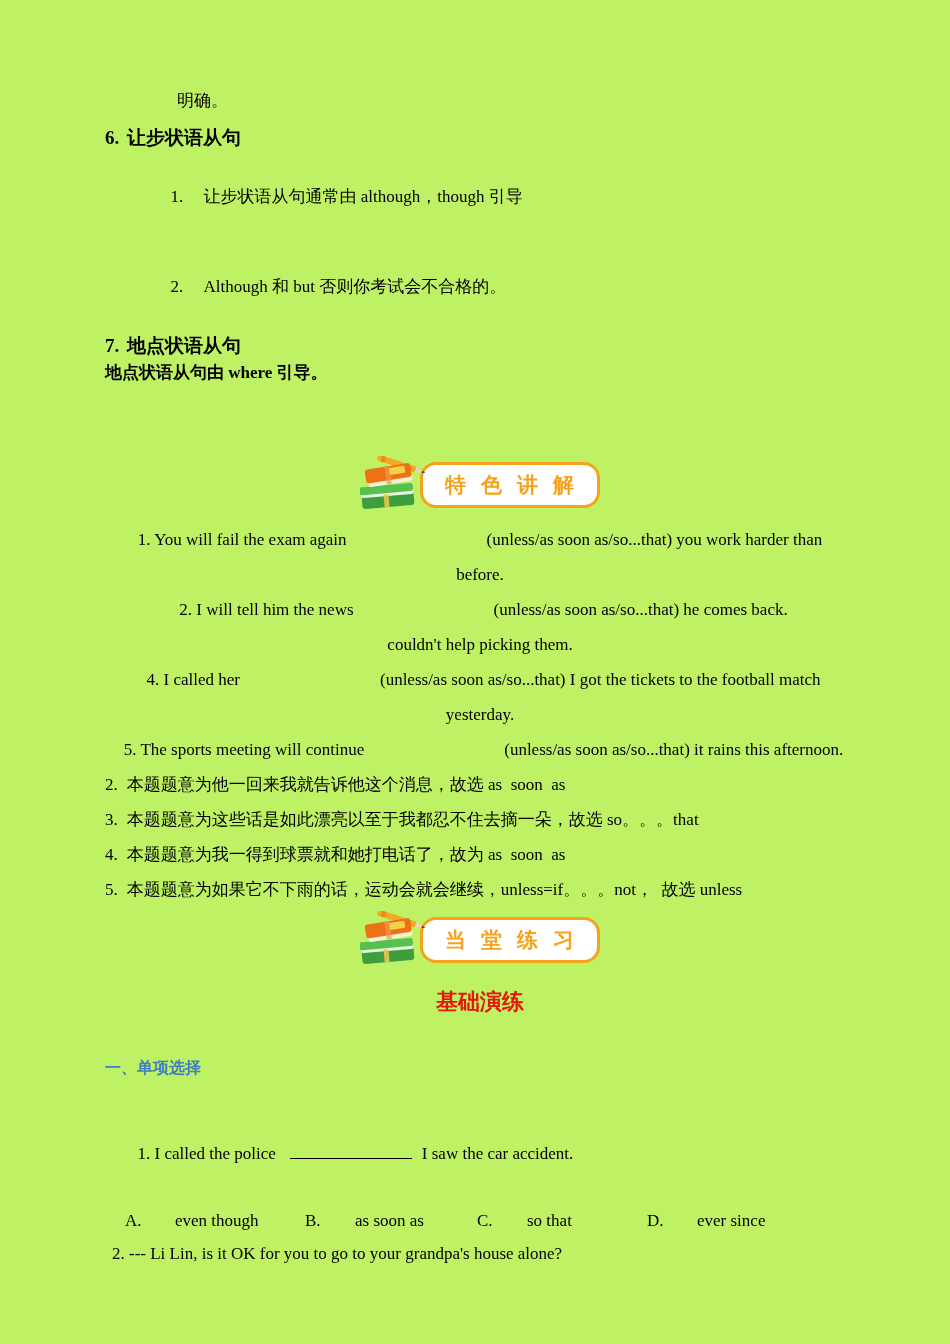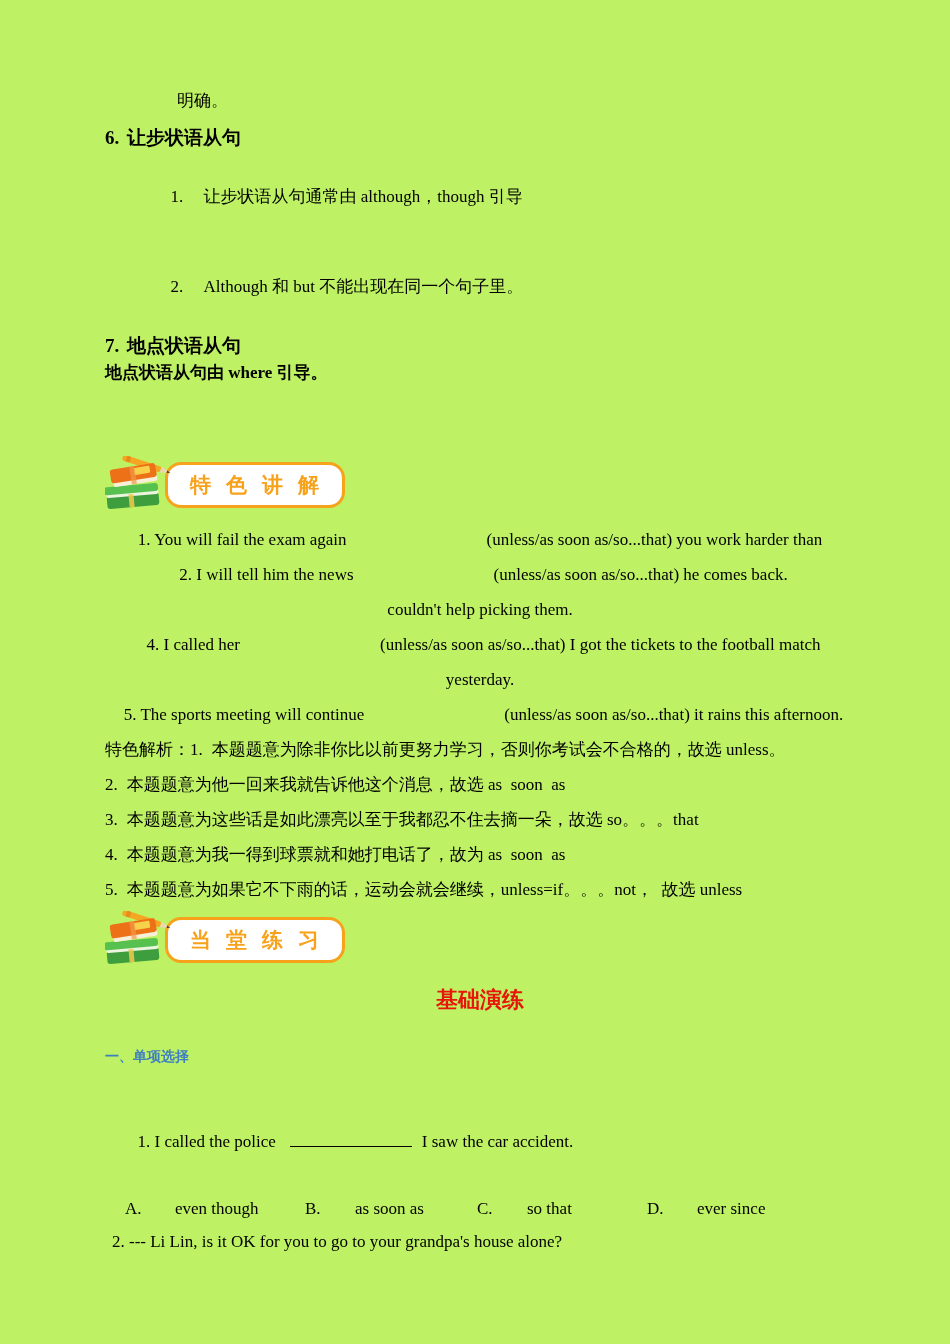--- a/index.html
+++ b/index.html
@@ -12,21 +12,21 @@
   
   .intro-line{line-height:26px;margin-left:72px;}
   .sec-heading{line-height:28px;font-weight:700;font-family:Liberation Serif, serif;font-size:19px;}
   .sec-heading.mt{margin-top:10px;}
   .sec-heading .h-num{display:inline-block;min-width:22px;}
   .list-item{line-height:30px;margin-left:40px;white-space:pre;}
   .list-item .li-num{display:inline-block;width:33px;}
   .s7-body{line-height:26px;font-weight:bold;}
 
   
-  .badge-row{display:flex;align-items:center;height:58px;margin-top:70px;}
+  .badge-row{display:flex;align-items:center;height:58px;margin-top:70px;justify-content:center;}
   .badge-row.practice{margin-top:4px;}
   .badge-icon{width:68px;height:58px;margin-right:-8px;position:relative;z-index:2;flex:0 0 auto;}
   .badge-pill{
     display:inline-block;border:3px solid #F7A21B;border-radius:16px;background:#fff;
     padding:6px 8px 6px 22px;color:#F7A21B;font-weight:700;font-size:21px;letter-spacing:15px;
     font-family:"Liberation Sans","DejaVu Sans",sans-serif;
   }
 
   
   .cloze{margin-top:8px;text-align:center;}
@@ -34,24 +34,24 @@
   .cl.ind{padding-left:7px;}
   .gap{display:inline-block;width:140px;}
   .gap.g2{width:148px;}
 
   
   .ana .cl .ana-num{margin-right:9px;}
 
   
   .drill-title{
     margin-top:18px;text-align:center;color:#E8150B;font-weight:700;font-size:22px;line-height:30px;
-    font-family:Liberation Mono, monospace;
+    font-family:Liberation Serif, serif;
   }
   .mc-title{
-    margin-top:24px;color:#3F7FC1;font-weight:700;font-size:14px;line-height:30px;
+    margin-top:36px;color:#3F7FC1;font-weight:700;font-size:16px;line-height:30px;
     font-family:"Liberation Sans","DejaVu Sans",sans-serif;
   }
 
   
   .q-line{line-height:34px;white-space:pre;}
   .q-line.first{margin-top:20px;}
   .q-line.ind{padding-left:7px;}
   .blank{display:inline-block;width:122px;height:1em;border-bottom:1.4px solid #000;margin:0 12px;}
   .blank.q1{margin:0 10px 0 14px;}
 
@@ -70,21 +70,21 @@
 
     <div class="intro-line">明确。</div>
 
     <div class="sec-heading mt">
       <span class="h-num">6.</span><span>让步状语从句</span>
     </div>
     <div class="list-item">
       <span class="li-num">1.</span><span>让步状语从句通常由 although，though 引导</span>
     </div>
     <div class="list-item">
-      <span class="li-num">2.</span><span>Although 和 but 不能出现在同一个句子里。</span>
+      <span class="li-num">2.</span><span>Although 和 but 否则你考试会不合格的。</span>
     </div>
 
     <div class="sec-heading">
       <span class="h-num">7.</span><span>地点状语从句</span>
     </div>
     <div class="s7-body">地点状语从句由 where 引导。</div>
 
     <div class="badge-row">
       <span class="badge-icon">
         <svg viewBox="0 0 68 58" width="68" height="58" xmlns="http://www.w3.org/2000/svg">
@@ -106,29 +106,29 @@
             <rect x="30" y="12" width="16" height="7" rx="1" fill="#F7D14A"></rect>
             <rect x="26" y="10" width="5" height="18" fill="#F2994A" opacity="0.7"></rect>
           </g>
         </svg>
       </span>
       <span class="badge-pill">特色讲解</span>
     </div>
 
     <div class="cloze">
       <div class="cl"><span>1. You will fail the exam again</span><span class="gap"></span><span>(unless/as soon as/so...that) you work harder than</span></div>
+      <div class="cl">before.</div>
       <div class="cl ind"><span>2. I will tell him the news</span><span class="gap"></span><span>(unless/as soon as/so...that) he comes back.</span></div>
       <div class="cl">couldn't help picking them.</div>
       <div class="cl ind"><span>4. I called her</span><span class="gap"></span><span>(unless/as soon as/so...that) I got the tickets to the football match</span></div>
       <div class="cl">yesterday.</div>
       <div class="cl ind"><span>5. The sports meeting will continue</span><span class="gap"></span><span>(unless/as soon as/so...that) it rains this afternoon.</span></div>
     </div>
 
     <div class="ana">
-      <div class="cl"><span>特色解析：</span><span class="ana-num">1.</span><span>本题题意为除非你比以前更努力学习，否则你考试会不合格的，故选 unless。</span></div>
       <div class="cl"><span class="ana-num">2.</span><span>本题题意为他一回来我就告诉他这个消息，故选 as  soon  as</span></div>
       <div class="cl"><span class="ana-num">3.</span><span>本题题意为这些话是如此漂亮以至于我都忍不住去摘一朵，故选 so。。。that</span></div>
       <div class="cl"><span class="ana-num">4.</span><span>本题题意为我一得到球票就和她打电话了，故为 as  soon  as</span></div>
       <div class="cl"><span class="ana-num">5.</span><span>本题题意为如果它不下雨的话，运动会就会继续，unless=if。。。not，  故选 unless</span></div>
     </div>
 
     <div class="badge-row practice">
       <span class="badge-icon">
         <svg viewBox="0 0 68 58" width="68" height="58" xmlns="http://www.w3.org/2000/svg">
           <g transform="rotate(18 38 10)">

